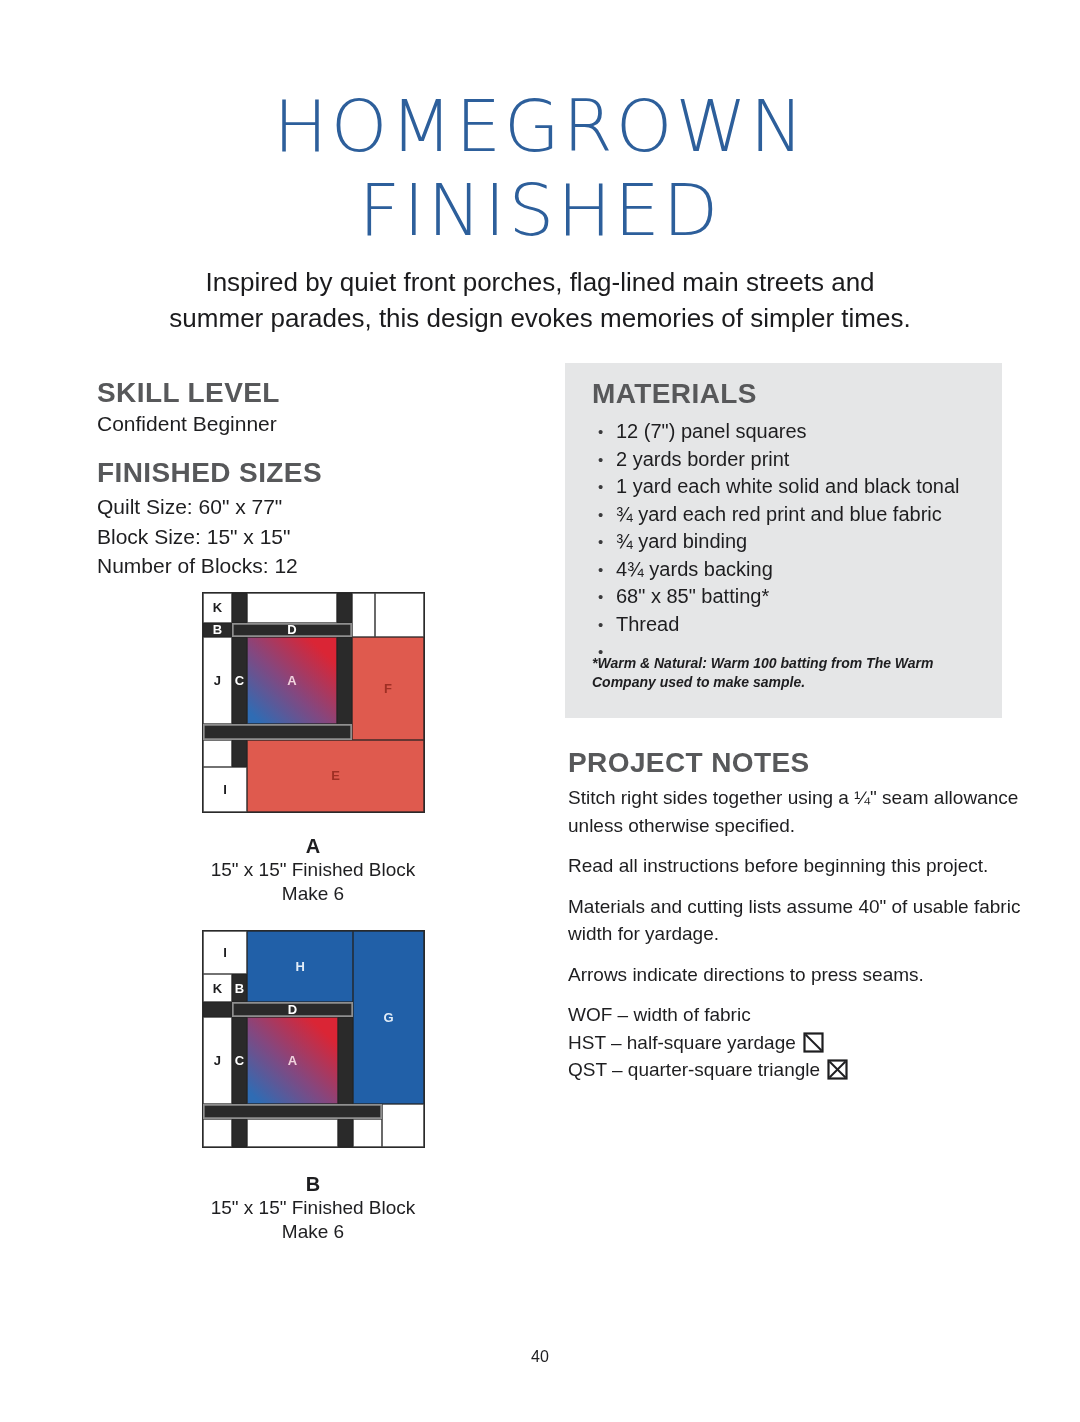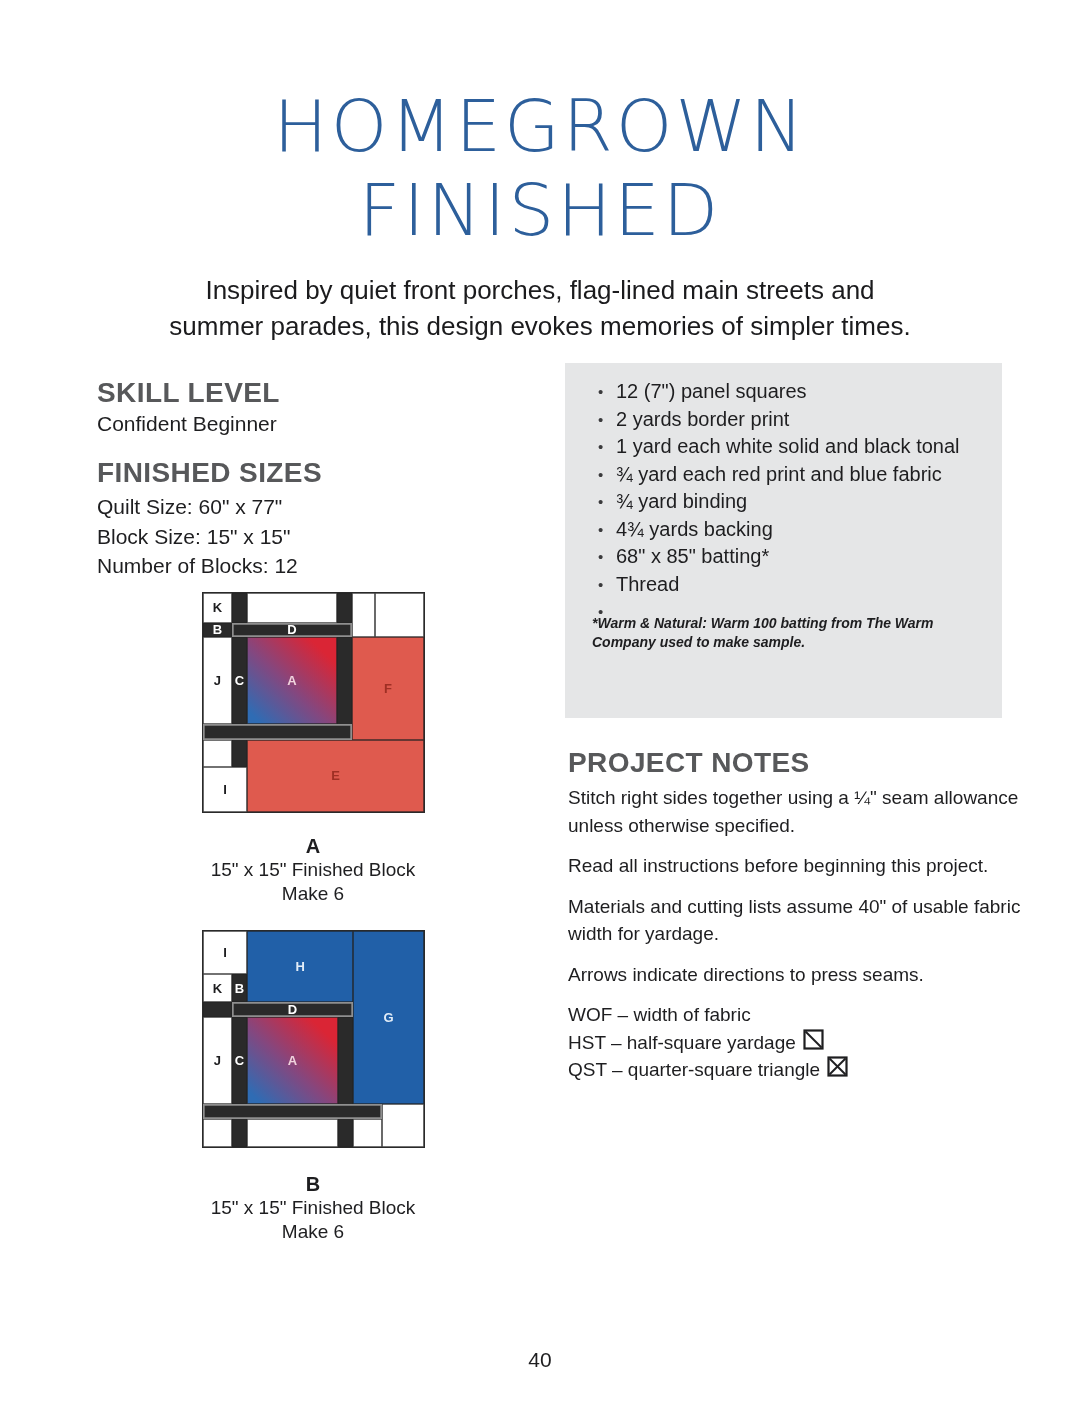--- a/index.html
+++ b/index.html
@@ -4,21 +4,21 @@
 <style>
   html,body{margin:0;padding:0;background:#fff;}
   .page{position:relative;width:1080px;height:1422px;background:#fff;
         font-family:"Liberation Sans",sans-serif;color:var(--text-black,#1e1e20);overflow:hidden;}
 
   
   .title{position:absolute;top:84px;left:0;width:100%;text-align:center;
          color:var(--title-blue,#2d5f9b);font-weight:200;line-height:84px;
          font-size:72px;letter-spacing:3px;font-family:"DejaVu Sans","Liberation Sans",sans-serif;}
   .subtitle{position:absolute;top:264px;left:50%;transform:translateX(-50%);width:760px;
-            text-align:center;font-size:26px;line-height:36px;color:#1b1b1d;margin-top:8px;}
+            text-align:center;font-size:26px;line-height:36px;color:#1b1b1d;}
 
   
   .sec-h{font-size:28px;font-weight:700;color:var(--heading-gray,#57585a);letter-spacing:.4px;}
 
   
   .skill-h{position:absolute;left:97px;top:377px;}
   .skill-v{position:absolute;left:97px;top:412px;font-size:21px;}
   .sizes-h{position:absolute;left:97px;top:457px;}
   .sizes-lines{position:absolute;left:97px;top:492px;font-size:21px;line-height:29.5px;}
 
@@ -42,24 +42,24 @@
            background:var(--box-gray,#e5e6e7);box-sizing:border-box;padding:15px 20px 0 27px;}
   .mat-box .sec-h{margin:0 0 8px 0;}
   .bullet-item{position:relative;font-size:20px;line-height:27.5px;padding-left:24px;}
   .bullet-item .bullet{position:absolute;left:6px;top:0;font-size:15px;line-height:27.5px;color:#3a3a3c;}
   .footnote{margin-top:16px;font-size:14px;font-weight:700;font-style:italic;line-height:19px;width:398px;}
 
   
   .notes-h{position:absolute;left:568px;top:747px;}
   .notes{position:absolute;left:568px;top:784px;width:455px;font-size:19px;line-height:27.5px;}
   .notes p{margin:0 0 13px 0;}
-  .abbr-row{display:flex;align-items:flex-start;height:27.5px;}
+  .abbr-row{display:flex;align-items:center;height:27.5px;}
   .abbr-row svg{margin-left:7px;}
 
-  .page-num{position:absolute;left:0;top:1348px;width:100%;text-align:center;font-size:21px;}
+  .page-num{position:absolute;left:0;top:1348px;width:100%;text-align:center;font-size:16px;}
 </style>
 </head>
 <body>
 
 <div class="page">
 
   <div class="title">
     <div>HOMEGROWN</div>
     <div>FINISHED</div>
   </div>
@@ -157,20 +157,21 @@
       <div class="region" style="left: 68%; top: 87%; width: 13%; height: 13%; background: rgb(255, 255, 255);"></div>
       <div class="region" style="left: 81%; top: 80%; width: 19%; height: 20%; background: rgb(255, 255, 255);"></div>
     </div>
   <div class="caption caption-b">
     <div class="letter">B</div>
     <div class="line">15" x 15" Finished Block</div>
     <div class="line">Make 6</div>
   </div>
 
   <div class="mat-box">
+    <div class="sec-h">MATERIALS</div>
     <div>
       <div class="bullet-item"><span class="bullet">•</span><span>12 (7") panel squares</span></div>
       <div class="bullet-item"><span class="bullet">•</span><span>2 yards border print</span></div>
       <div class="bullet-item"><span class="bullet">•</span><span>1 yard each white solid and black tonal</span></div>
       <div class="bullet-item"><span class="bullet">•</span><span>¾ yard each red print and blue fabric</span></div>
       <div class="bullet-item"><span class="bullet">•</span><span>¾ yard binding</span></div>
       <div class="bullet-item"><span class="bullet">•</span><span>4¾ yards backing</span></div>
       <div class="bullet-item"><span class="bullet">•</span><span>68" x 85" batting*</span></div>
       <div class="bullet-item"><span class="bullet">•</span><span>Thread</span></div>
       <div class="bullet-item"><span class="bullet">•</span></div>

